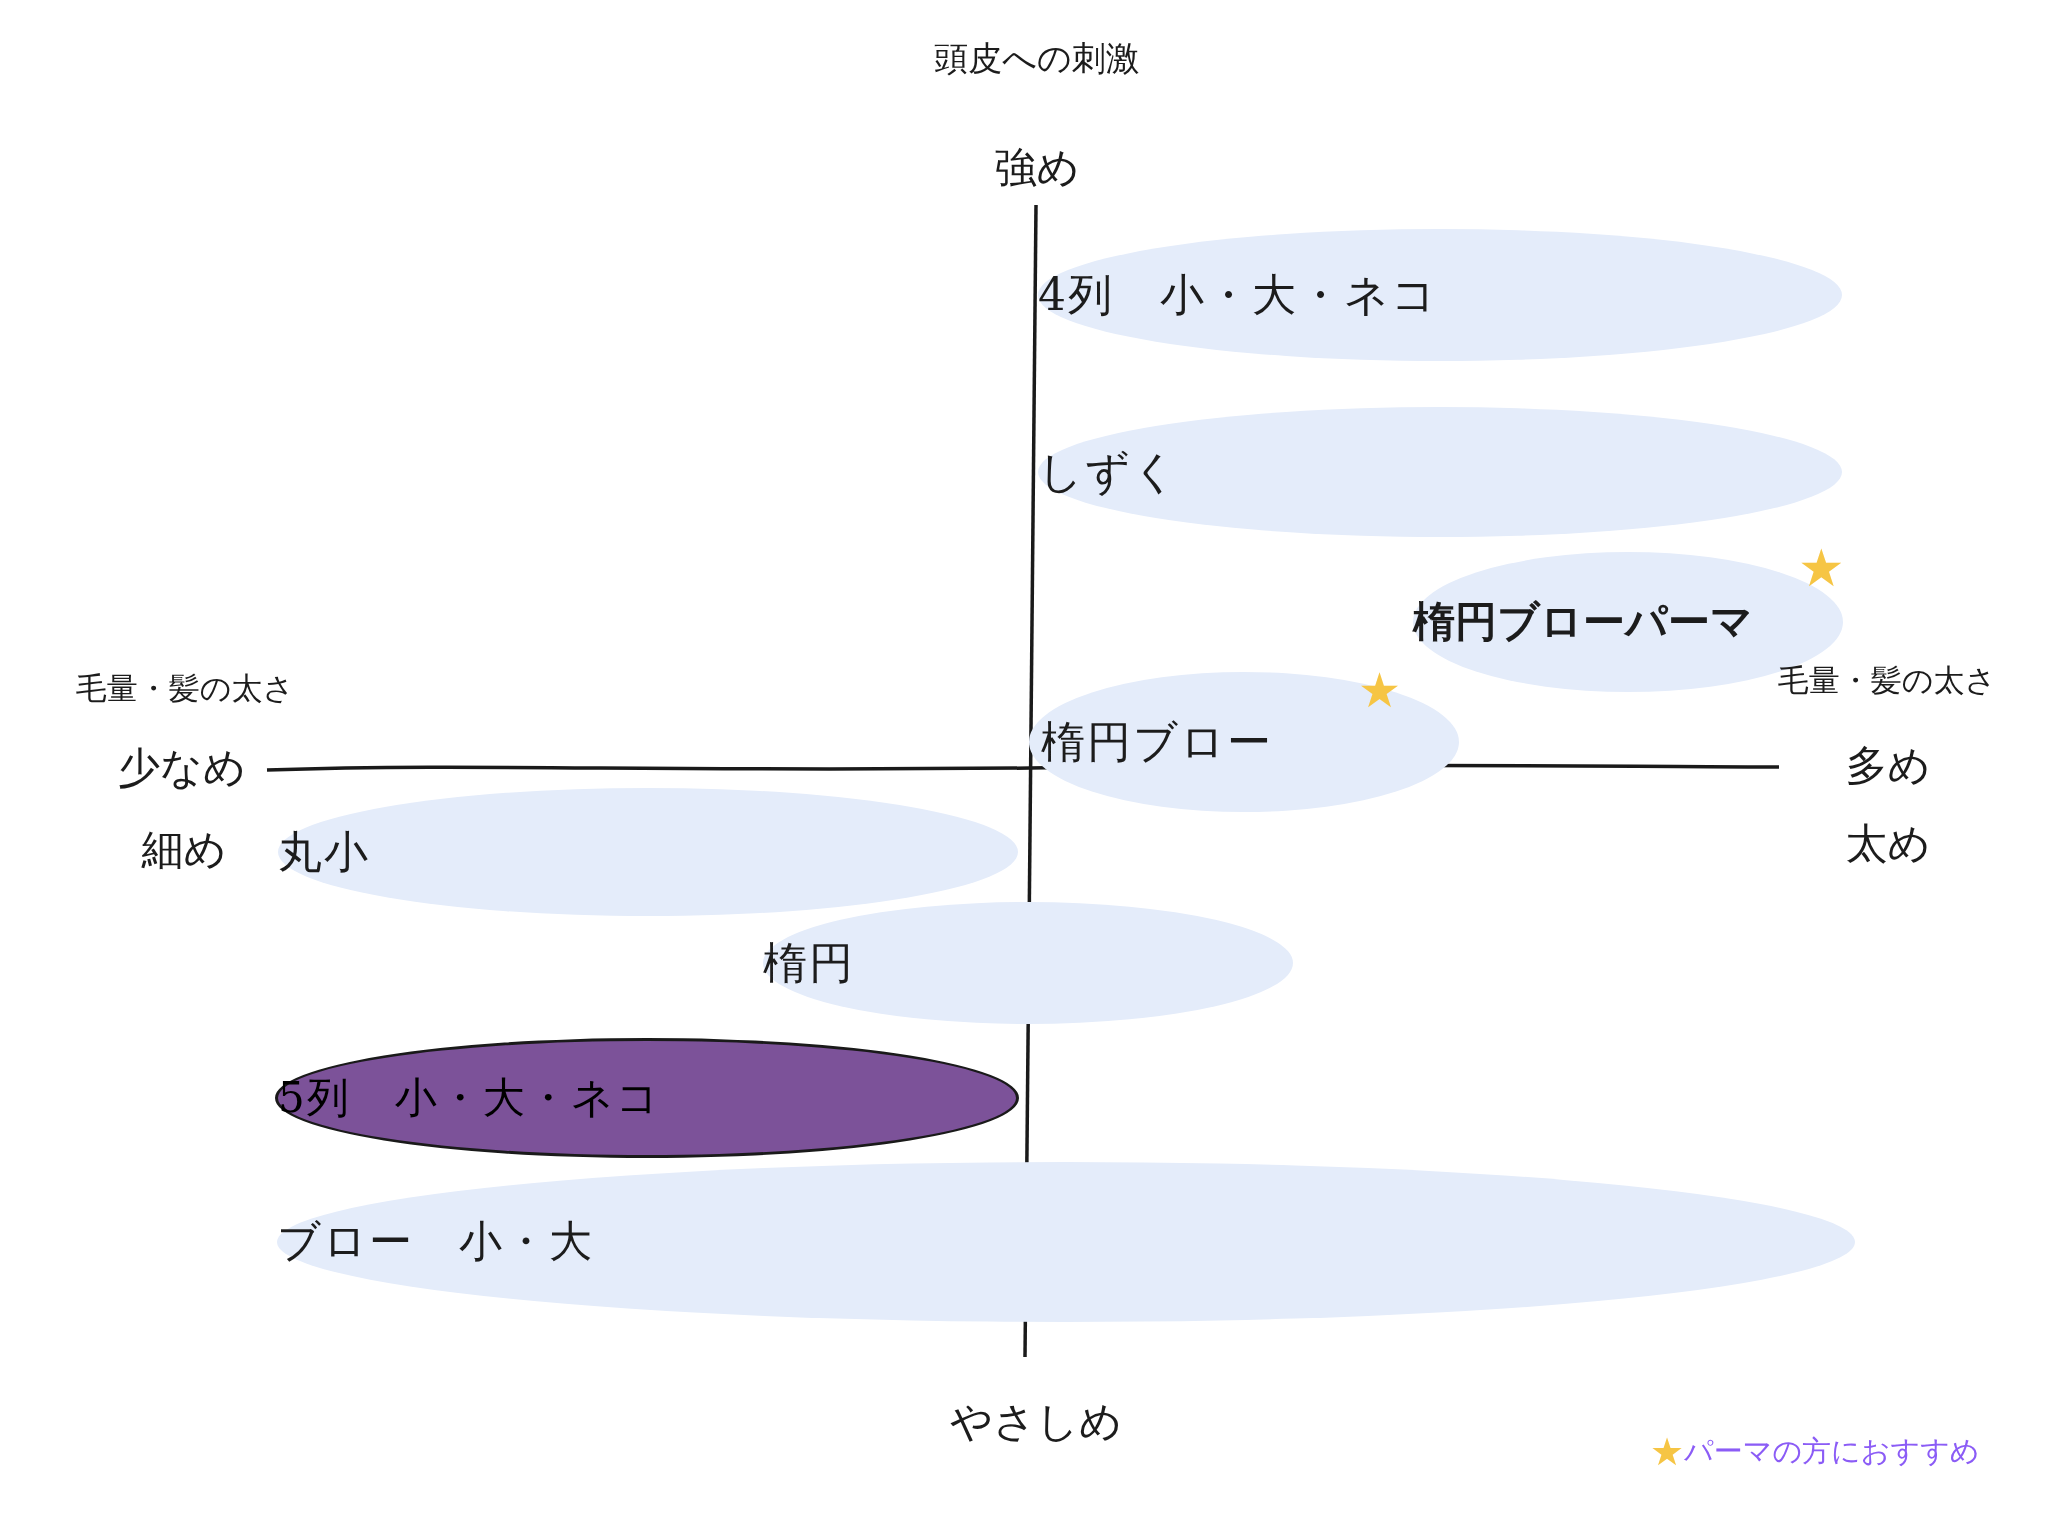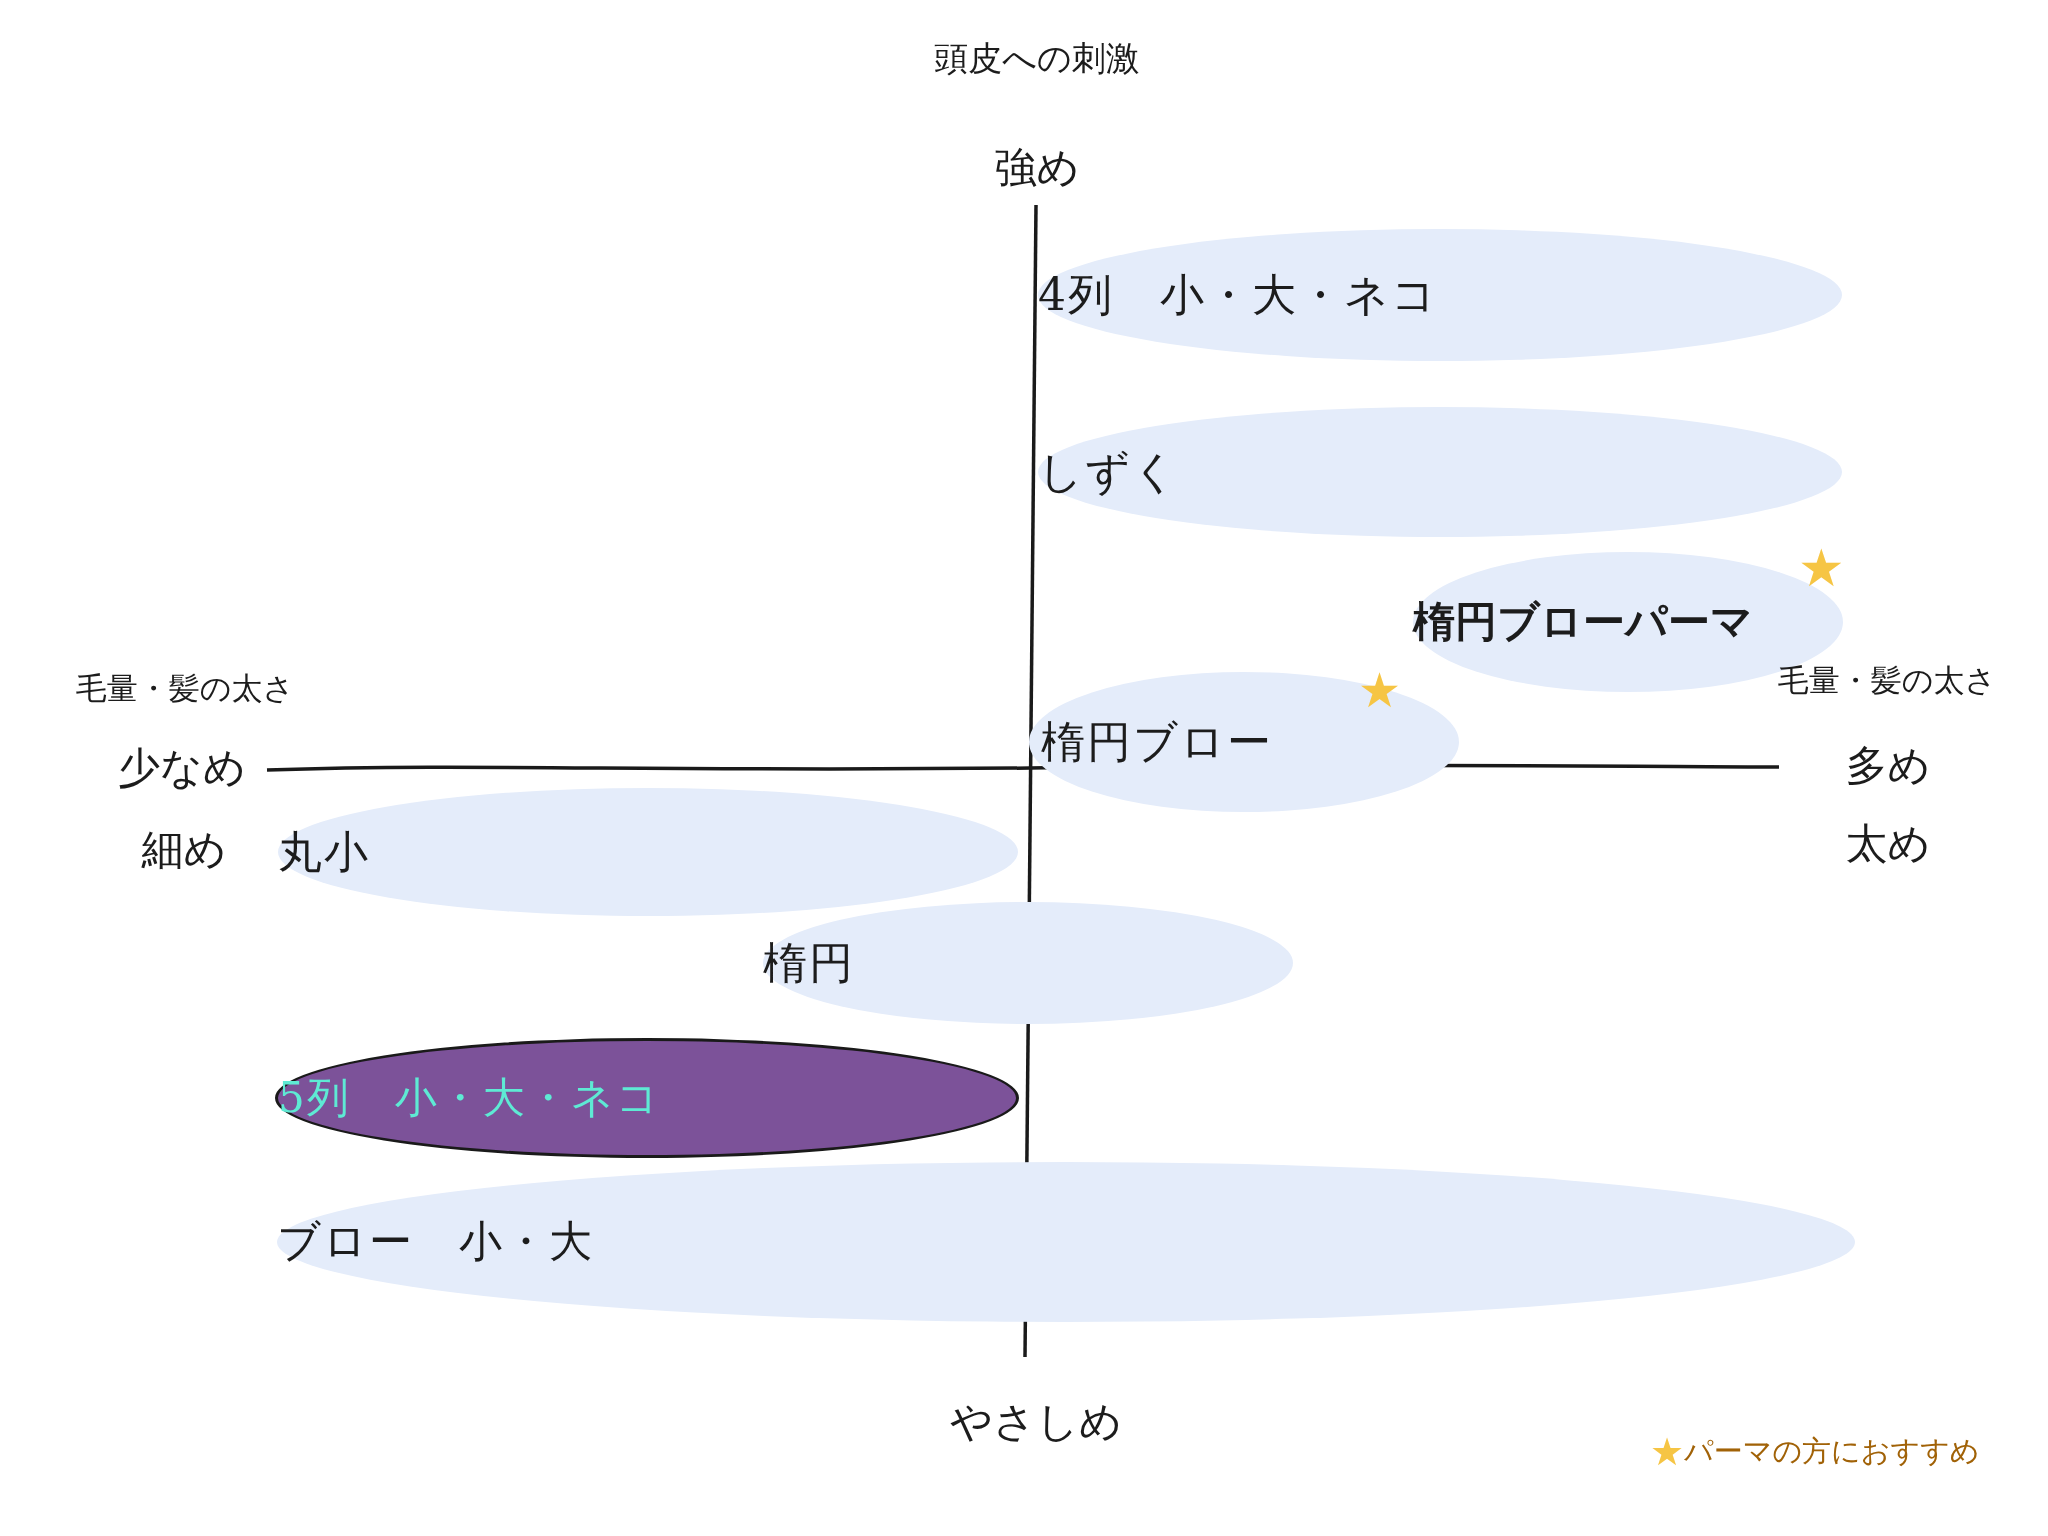--- a/index.html
+++ b/index.html
@@ -19,21 +19,21 @@
   .lab-xmin1{left:182px;top:740px;font-size:42px;}
   .lab-xmin2{left:184px;top:822px;font-size:42px;}
   .lab-xmax1{left:1888px;top:738px;font-size:42px;}
   .lab-xmax2{left:1888px;top:816px;font-size:42px;}
   
   .bubble{
     position:absolute;z-index:2;border-radius:50%;
     background:#e4ecfa;display:flex;align-items:center;justify-content:flex-start;
     font-size:44px;letter-spacing:2px;white-space:nowrap;
   }
-  .bubble.highlight{background:#7c5299;color:#5eead4;border:3px solid #1a1a1a;box-sizing:border-box;}
+  .bubble.highlight{background:#7c5299;color:#000000;border:3px solid #1a1a1a;box-sizing:border-box;}
   .b-row4    {left:1038px;top:229px;width:804px;height:132px;}
   .b-shizuku {left:1038px;top:407px;width:804px;height:130px;}
   .b-ellblowperm{left:1413px;top:552px;width:430px;height:140px;font-size:42px;letter-spacing:0;font-weight:bold;}
   .b-ellblow {left:1029px;top:672px;width:418px;height:140px;padding-left:12px;}
   .b-marusho {left:278px; top:788px;width:740px;height:128px;}
   .b-ell     {left:763px; top:902px;width:530px;height:122px;}
   .b-row5    {left:275px; top:1038px;width:744px;height:120px;font-size:42px;}
   .b-blow    {left:277px; top:1162px;width:1578px;height:160px;font-size:43px;}
   
   .star{
@@ -44,21 +44,21 @@
   .star-blow {left:1358px;top:666px;font-size:48px;}
   
   .legend{
     position:absolute;left:1650px;top:1432px;z-index:3;
     display:flex;align-items:center;white-space:nowrap;
   }
   .legend .star-glyph{
     position:static;font-size:38px;color:#f6c544;
     font-family:"DejaVu Sans","Liberation Sans",sans-serif;line-height:1;
   }
-  .legend .legend-text{font-size:29px;color:#a16207;}
+  .legend .legend-text{font-size:29px;color:#8b5cf6;}
 </style>
 </head>
 <body>
 
 <div id="stage">
 
   <svg id="axes" viewBox="0 0 2048 1536" xmlns="http://www.w3.org/2000/svg">
     <path d="M 1036 205 L 1025 1357" stroke="#1a1a1a" stroke-width="3.5" fill="none"></path>
     <path d="M 267 770 C 480 763, 640 772, 1030 768 S 1560 766, 1779 767" stroke="#1a1a1a" stroke-width="3.5" fill="none"></path>
   </svg>

